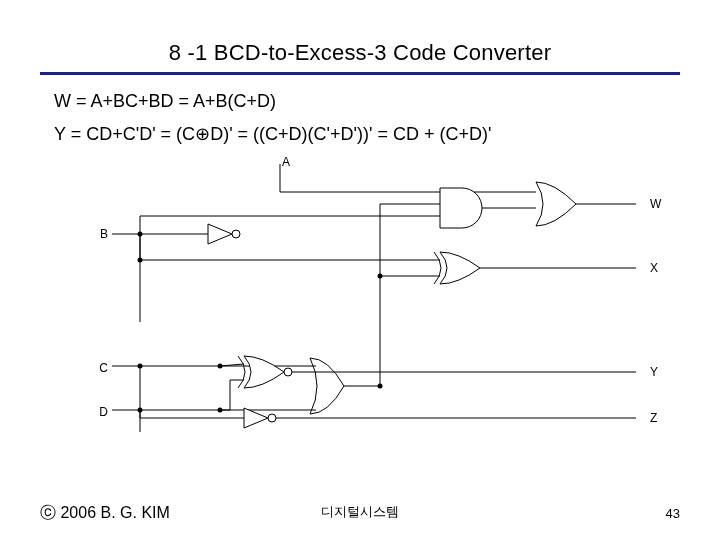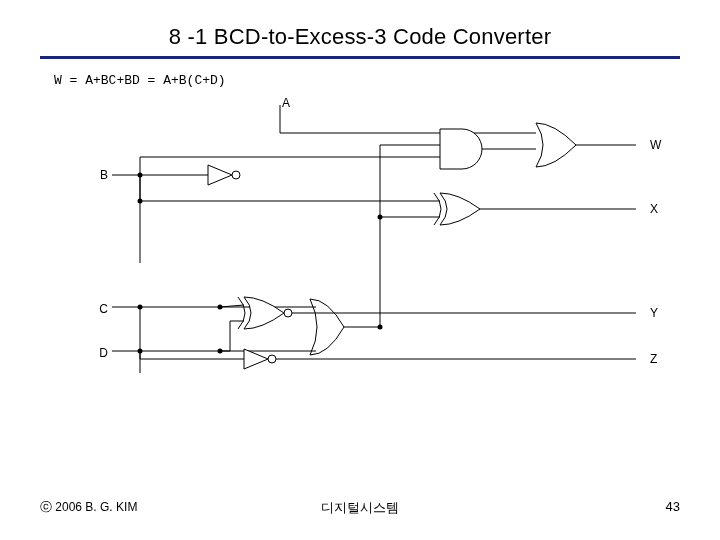--- a/index.html
+++ b/index.html
@@ -9,39 +9,39 @@
     height: 540px;
     background: #fff;
     font-family: Arial, Helvetica, sans-serif;
     color: #000;
   }
   .slide {
     position: relative;
     width: 720px;
     height: 530px;
     box-sizing: border-box;
-    padding: 24px 40px 0 40px;
+    padding: 32px 40px 0 40px;
+    margin-top: 8px;
   }
   .title {
     text-align: center;
     font-size: 22px;
     font-weight: 400;
     letter-spacing: 0.2px;
   }
   .title .heading-text { border-bottom: 0; }
   .title-rule {
     margin: 6px 0 10px 0;
     border: 0;
     border-top: 3px solid #1a237e;
   }
   .equations {
-    font-size: 13px;
+    font-size: 18px;
     line-height: 1.85;
     margin-left: 14px;
-    font-family: Liberation Mono, monospace;
   }
   .equations div { white-space: nowrap; }
   .circuit-wrap {
     position: relative;
     width: 640px;
     height: 300px;
     margin: 4px 0 0 20px;
   }
   .footer {
     position: absolute;
@@ -53,40 +53,41 @@
     display: flex;
     justify-content: space-between;
     align-items: baseline;
   }
   .footer-center {
     position: absolute;
     left: 0; right: 0;
     text-align: center;
     font-family: Liberation Sans, sans-serif;
   }
-  .copyright { font-size: 12px; }
+  .copyright { font-size: 16px; }
   
   svg text {
     font-family: Arial, Helvetica, sans-serif;
     font-size: 12px;
     fill: #000;
   }
 </style>
 </head>
 <body>
 
 <div class="slide">
 
   <div class="title">
     <span class="heading-text">8 -1 BCD-to-Excess-3 Code Converter</span>
     <hr class="title-rule">
   </div>
 
   <div class="equations">
     <div>W = A+BC+BD = A+B(C+D)</div>
+    <div>Y = CD+C'D' = (C⊕D)' = ((C+D)(C'+D'))' = CD + (C+D)'</div>
   </div>
 
   <div class="circuit-wrap">
     <svg viewBox="0 0 640 300" width="640" height="300">
 
       <line x1="220" y1="8" x2="220" y2="36" stroke="#000" stroke-width="1"></line>
 
       <line x1="80" y1="78" x2="80" y2="166" stroke="#000" stroke-width="1"></line>
 
       <line x1="80" y1="210" x2="80" y2="254" stroke="#000" stroke-width="1"></line>

